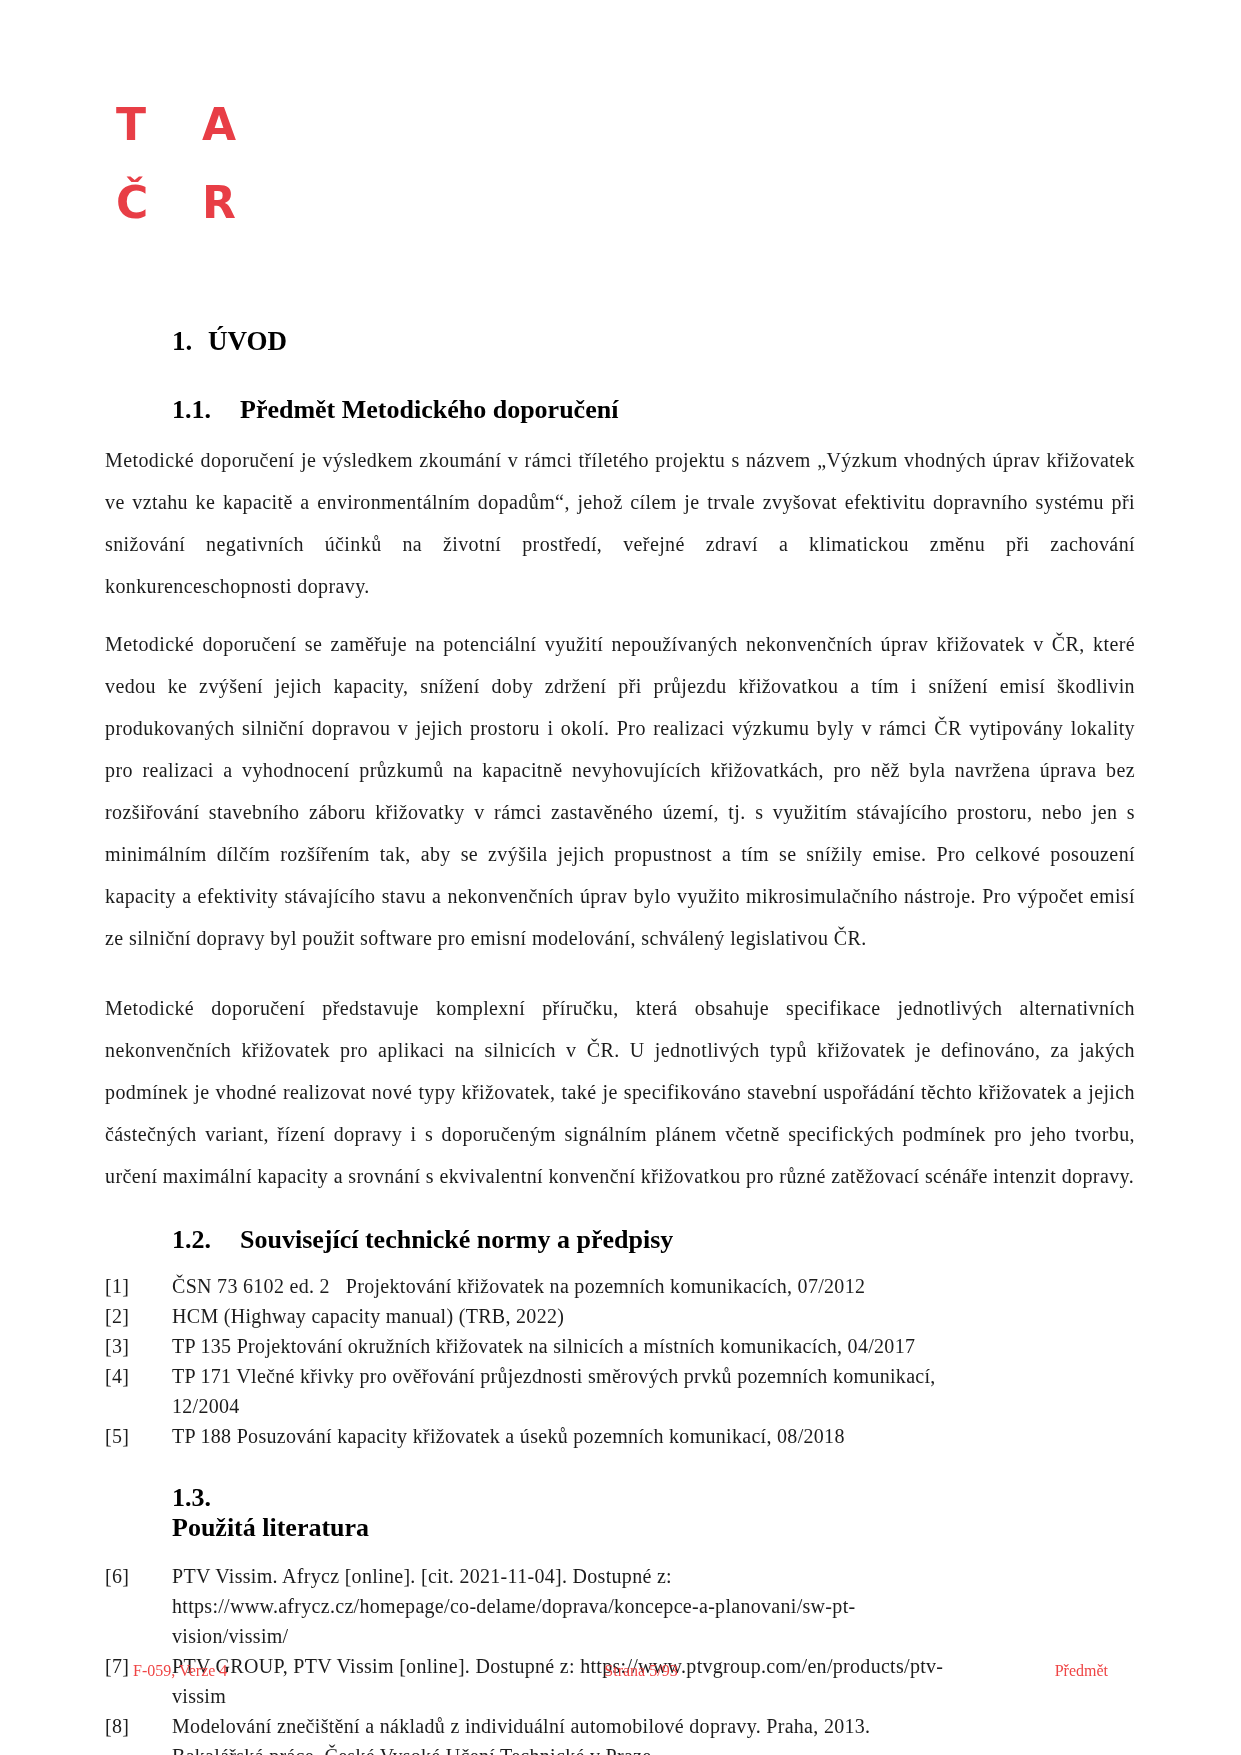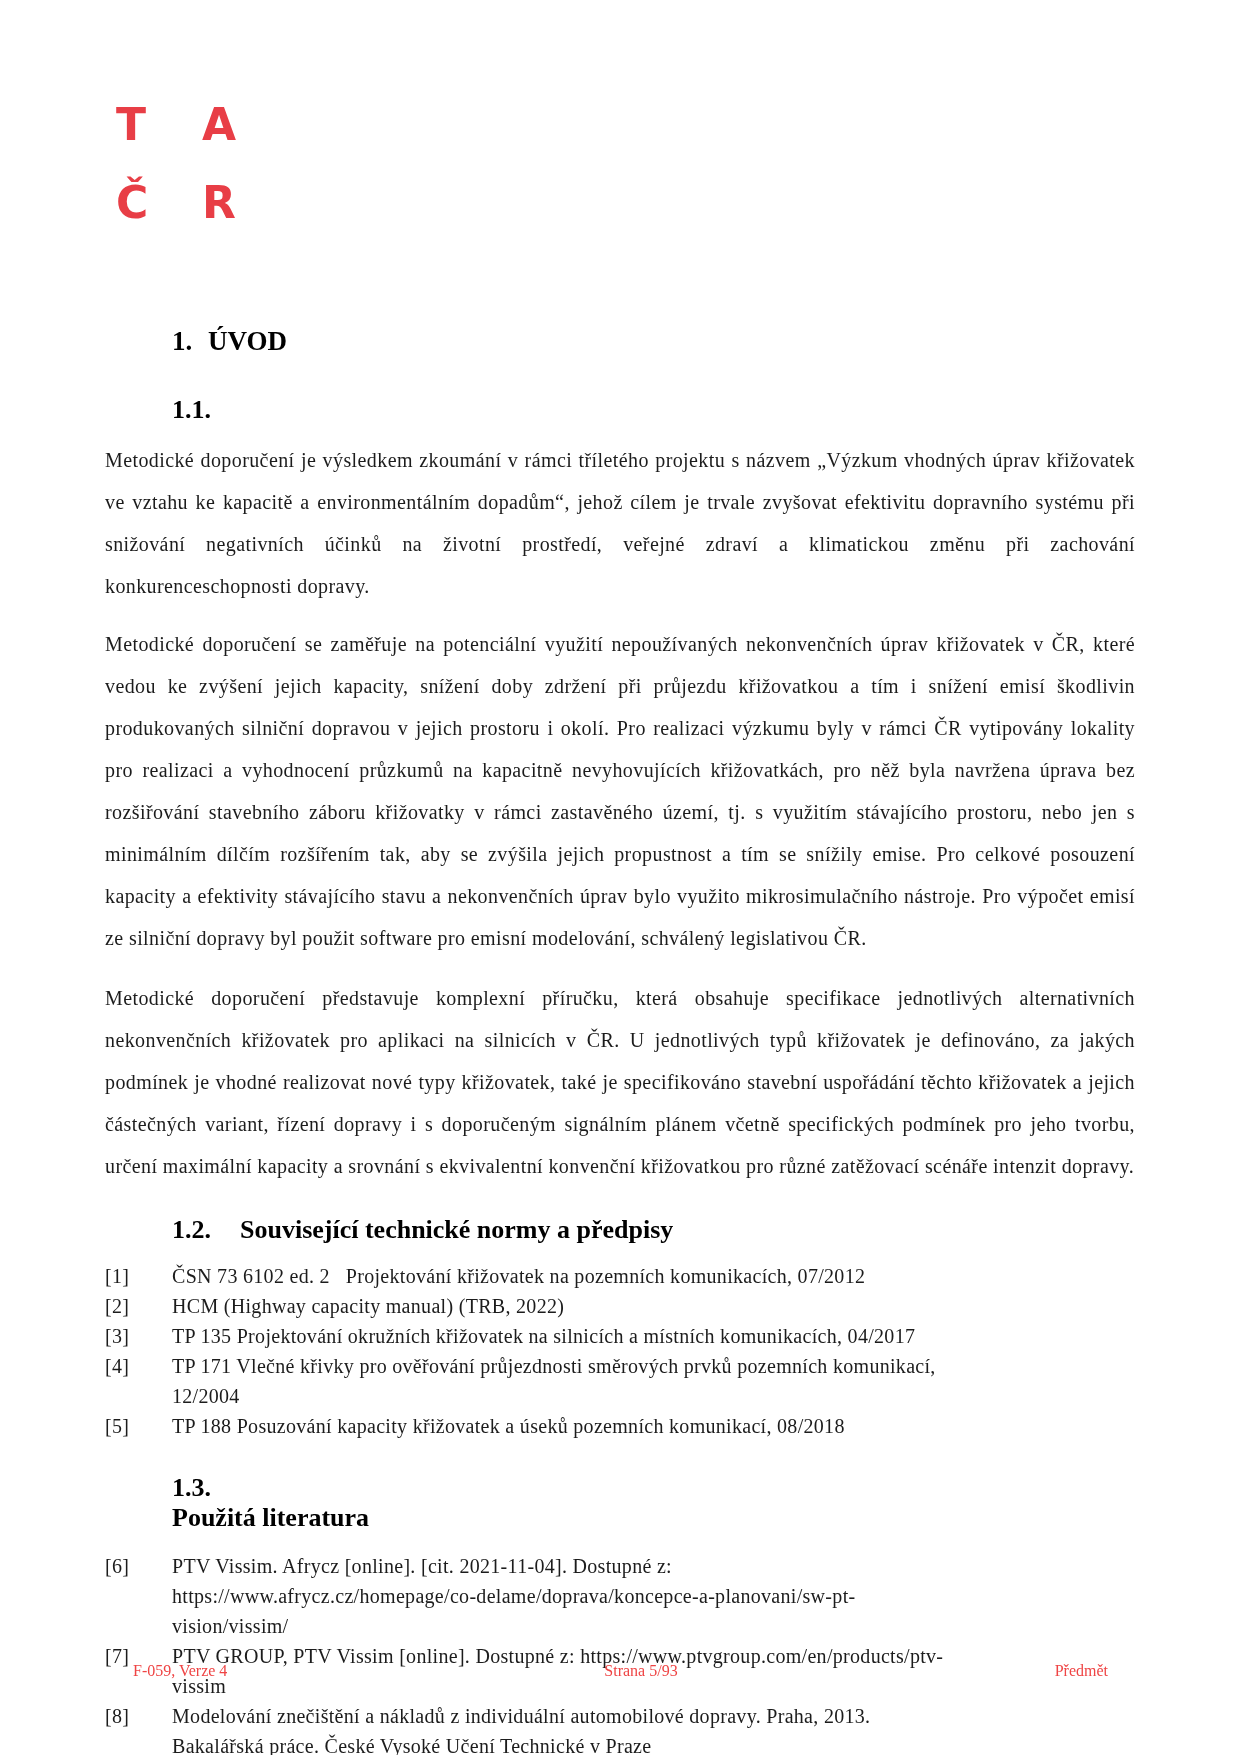--- a/index.html
+++ b/index.html
@@ -57,21 +57,21 @@
   .h2.s13 { margin-top: 32px; flex-direction: column; }
   .para {
     font-size: 20px;
     line-height: 42px;
     letter-spacing: 0.4px;
     text-align: justify;
     color: #1c1c1c;
   }
   .para.p1 { margin-top: 14px; }
   .para.p2 { margin-top: 16px; }
-  .para.p3 { margin-top: 18px; }
+  .para.p3 { margin-top: 28px; }
   .ref-list { margin-top: 16px; font-size: 20px; line-height: 30px; letter-spacing: 0.3px; }
   .ref-list.lit { margin-top: 18px; }
   .ref-row { display: grid; grid-template-columns: 67px 1fr; align-items: start; }
   .ref-num { }
   .ref-text { white-space: pre-wrap; }
   
   .footer {
     position: absolute;
     left: 133px;
     right: 133px;
@@ -98,20 +98,21 @@
 
   <div class="content">
 
     <div class="h1">
       <span class="h-num">1.</span>
       <span class="h-title">ÚVOD</span>
     </div>
 
     <div class="h2 s11">
       <span class="h-num">1.1.</span>
+      <span class="h-title">Předmět Metodického doporučení</span>
     </div>
 
     <p class="para p1">Metodické doporučení je výsledkem zkoumání v rámci tříletého projektu s názvem „Výzkum vhodných úprav křižovatek ve vztahu ke kapacitě a environmentálním dopadům“, jehož cílem je trvale zvyšovat efektivitu dopravního systému při snižování negativních účinků na životní prostředí, veřejné zdraví a klimatickou změnu při zachování konkurenceschopnosti dopravy.</p>
     <p class="para p2">Metodické doporučení se zaměřuje na potenciální využití nepoužívaných nekonvenčních úprav křižovatek v ČR, které vedou ke zvýšení jejich kapacity, snížení doby zdržení při průjezdu křižovatkou a tím i snížení emisí škodlivin produkovaných silniční dopravou v jejich prostoru i okolí. Pro realizaci výzkumu byly v rámci ČR vytipovány lokality pro realizaci a vyhodnocení průzkumů na kapacitně nevyhovujících křižovatkách, pro něž byla navržena úprava bez rozšiřování stavebního záboru křižovatky v rámci zastavěného území, tj. s využitím stávajícího prostoru, nebo jen s minimálním dílčím rozšířením tak, aby se zvýšila jejich propustnost a tím se snížily emise. Pro celkové posouzení kapacity a efektivity stávajícího stavu a nekonvenčních úprav bylo využito mikrosimulačního nástroje. Pro výpočet emisí ze silniční dopravy byl použit software pro emisní modelování, schválený legislativou ČR.</p>
     <p class="para p3">Metodické doporučení představuje komplexní příručku, která obsahuje specifikace jednotlivých alternativních nekonvenčních křižovatek pro aplikaci na silnicích v ČR. U jednotlivých typů křižovatek je definováno, za jakých podmínek je vhodné realizovat nové typy křižovatek, také je specifikováno stavební uspořádání těchto křižovatek a jejich částečných variant, řízení dopravy i s doporučeným signálním plánem včetně specifických podmínek pro jeho tvorbu, určení maximální kapacity a srovnání s ekvivalentní konvenční křižovatkou pro různé zatěžovací scénáře intenzit dopravy.</p>
 
     <div class="h2 s12">
       <span class="h-num">1.2.</span>
       <span class="h-title">Související technické normy a předpisy</span>
     </div>

